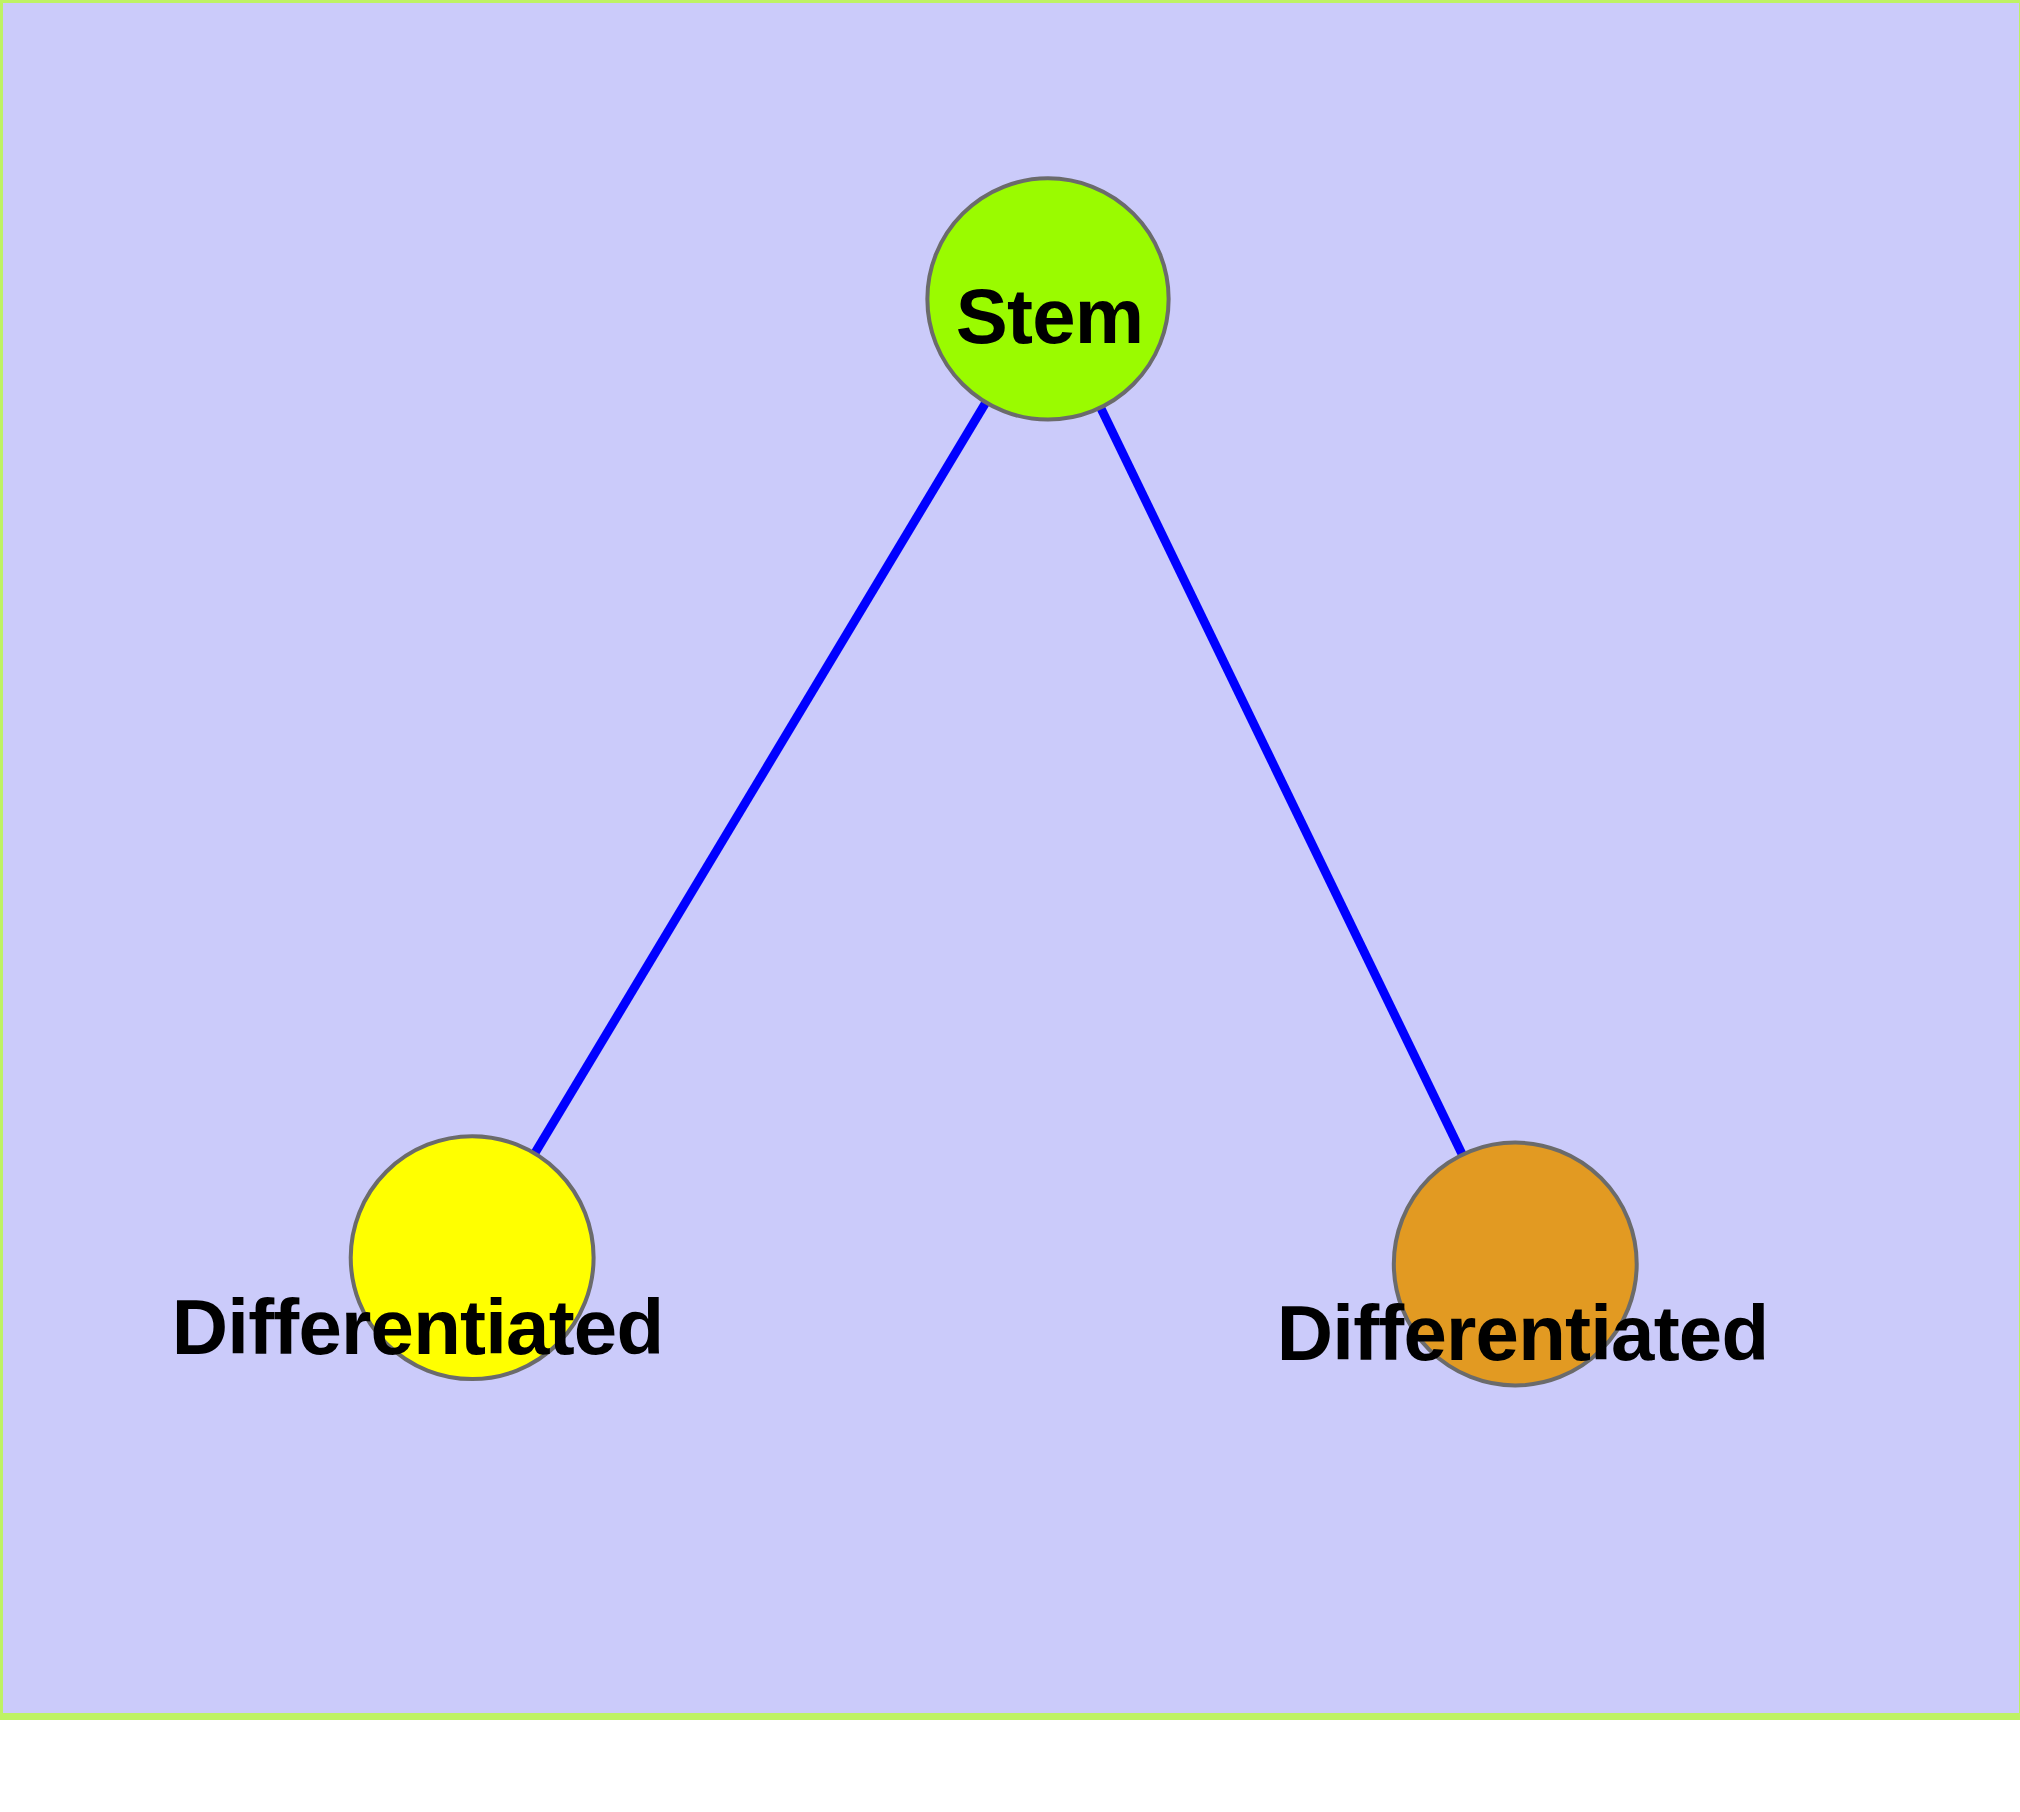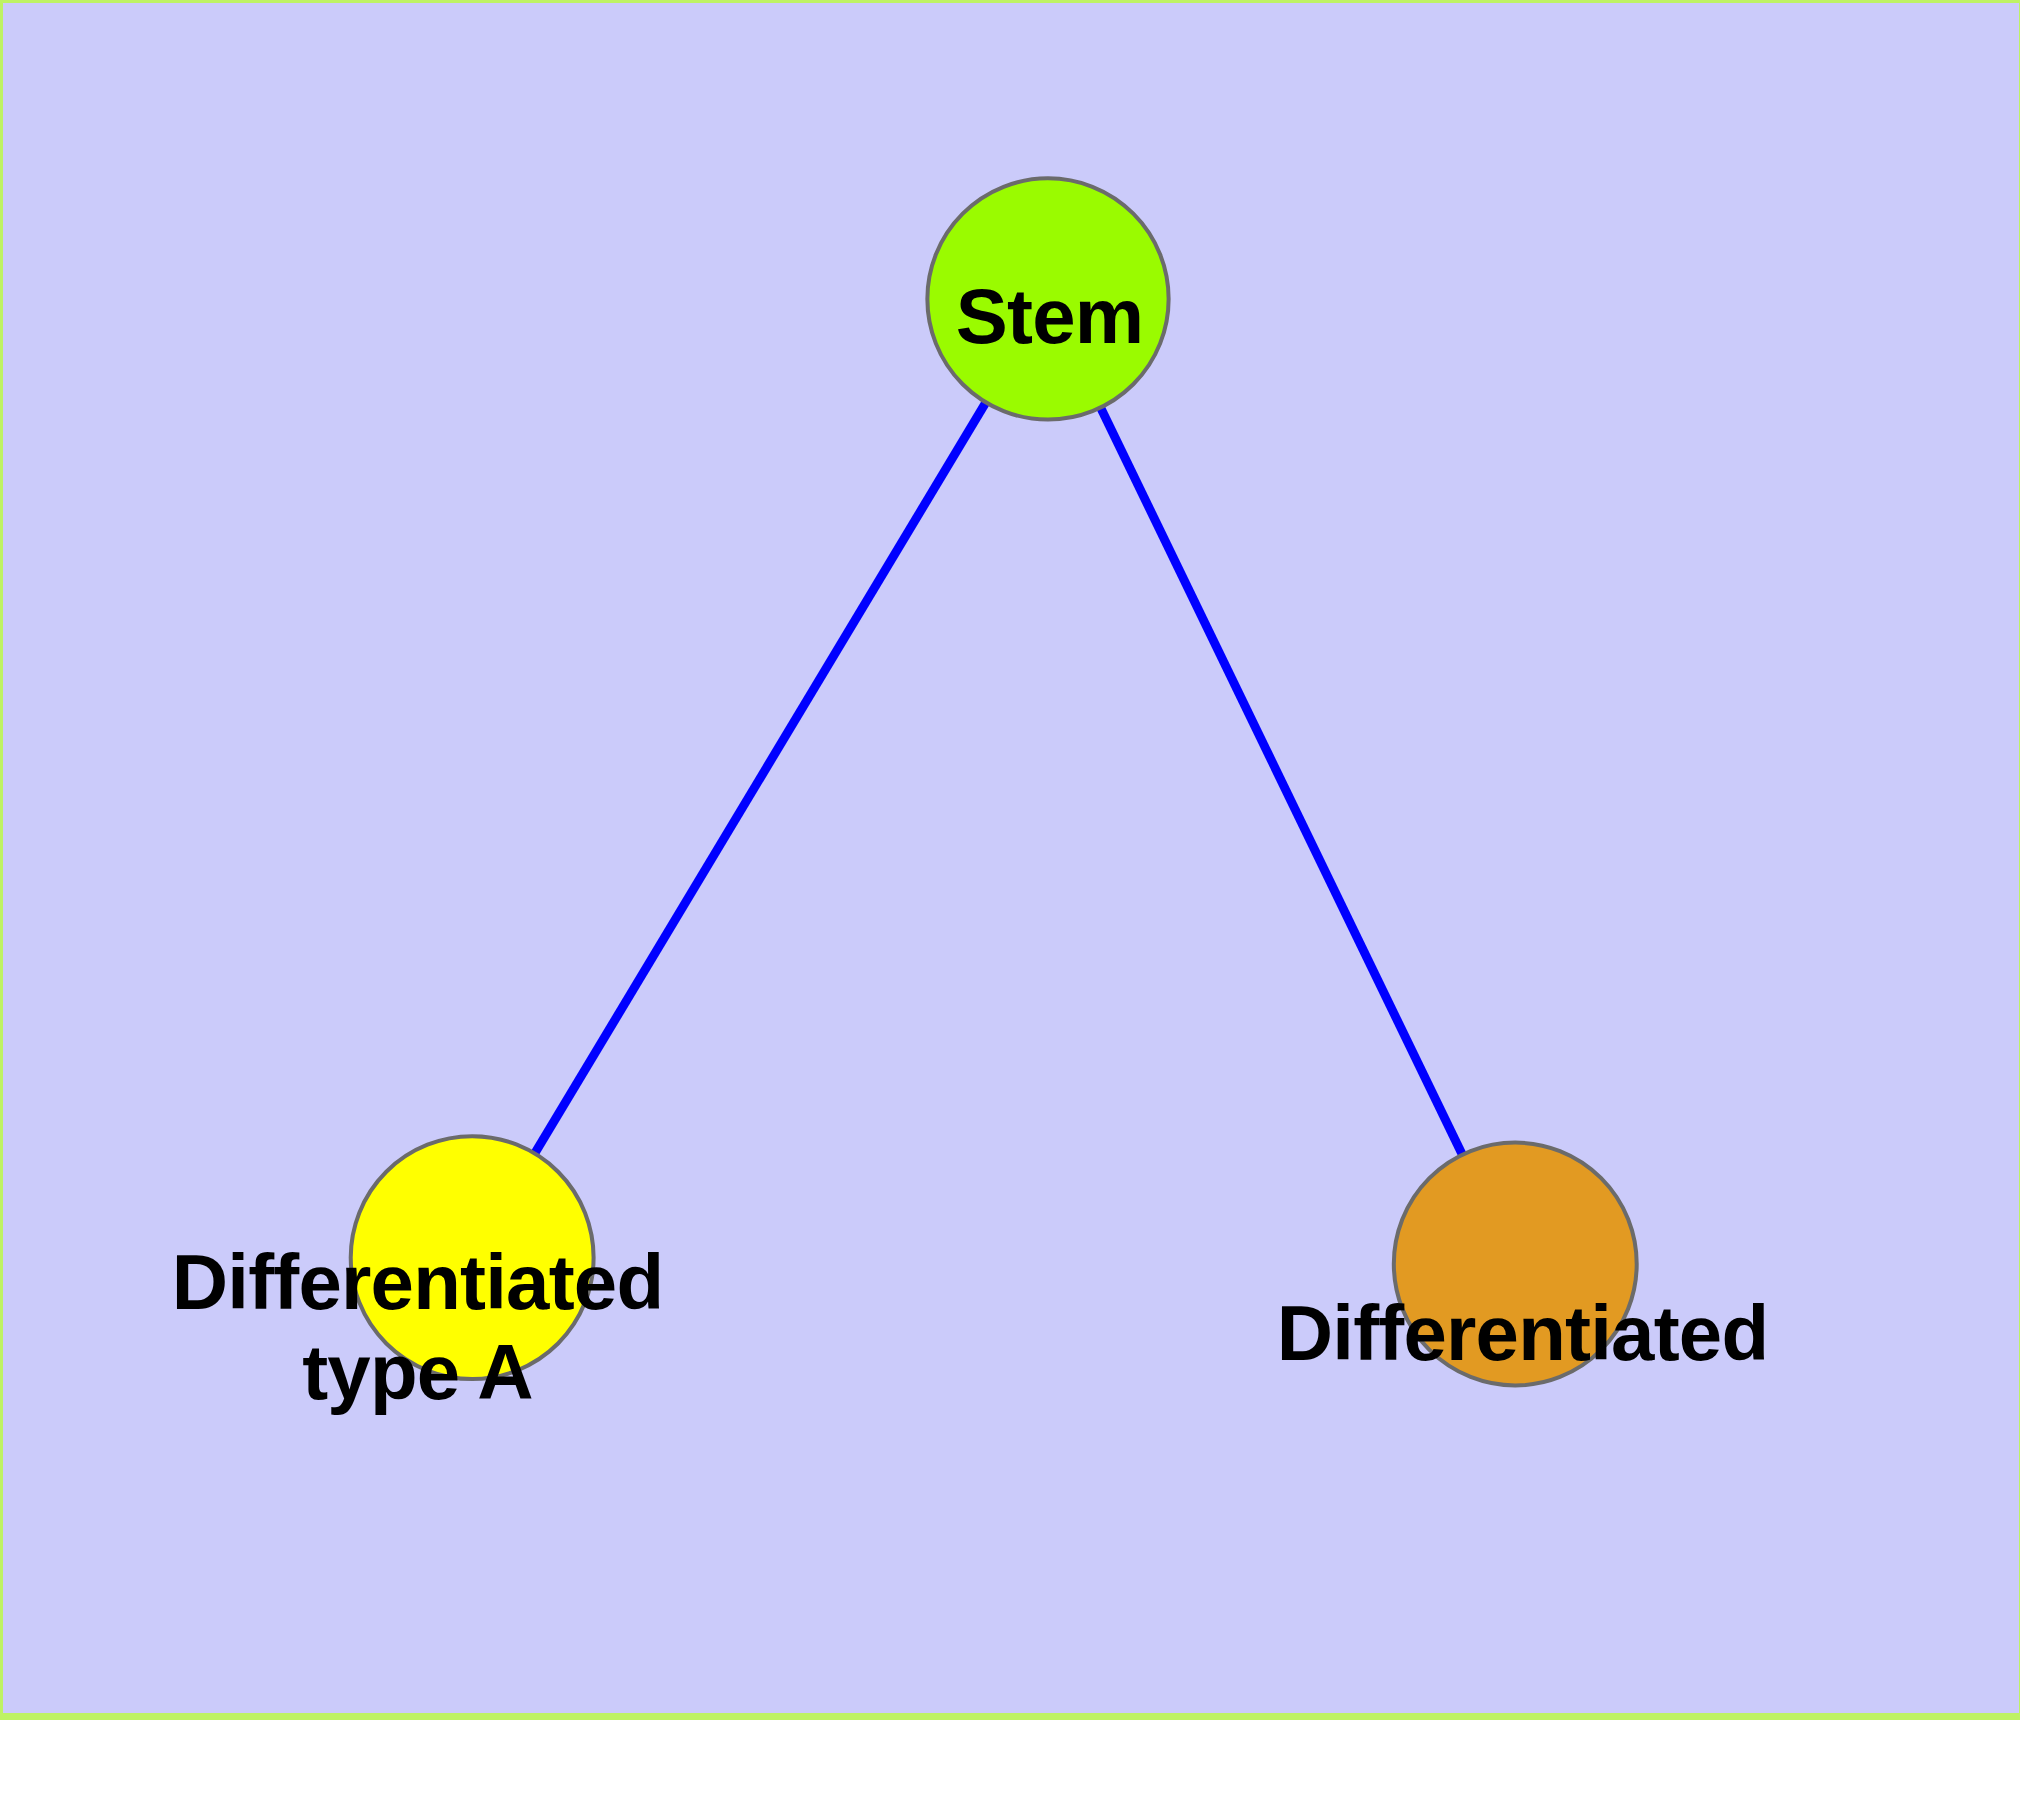--- a/index.html
+++ b/index.html
@@ -58,21 +58,20 @@
         <circle cx="519" cy="1560" r="151" fill="#FFFF00" stroke="#6B6B6B" stroke-width="5"></circle>
         <circle cx="1816" cy="1568" r="151" fill="#E29A22" stroke="#6B6B6B" stroke-width="5"></circle>
       </svg>
 
     <div class="node-label" style="left: 1047px; top: 313px;">
       <span>Stem</span>
     </div>
 
     <div class="node-label" style="left: 415px; top: 1324px;">
       <span>Differentiated</span><br>
-      <span>type A</span>
     </div>
 
     <div class="node-label" style="left: 1520px; top: 1330px;">
       <span>Differentiated</span><br>
     </div>
 
   </div>
 </div>
 
 

